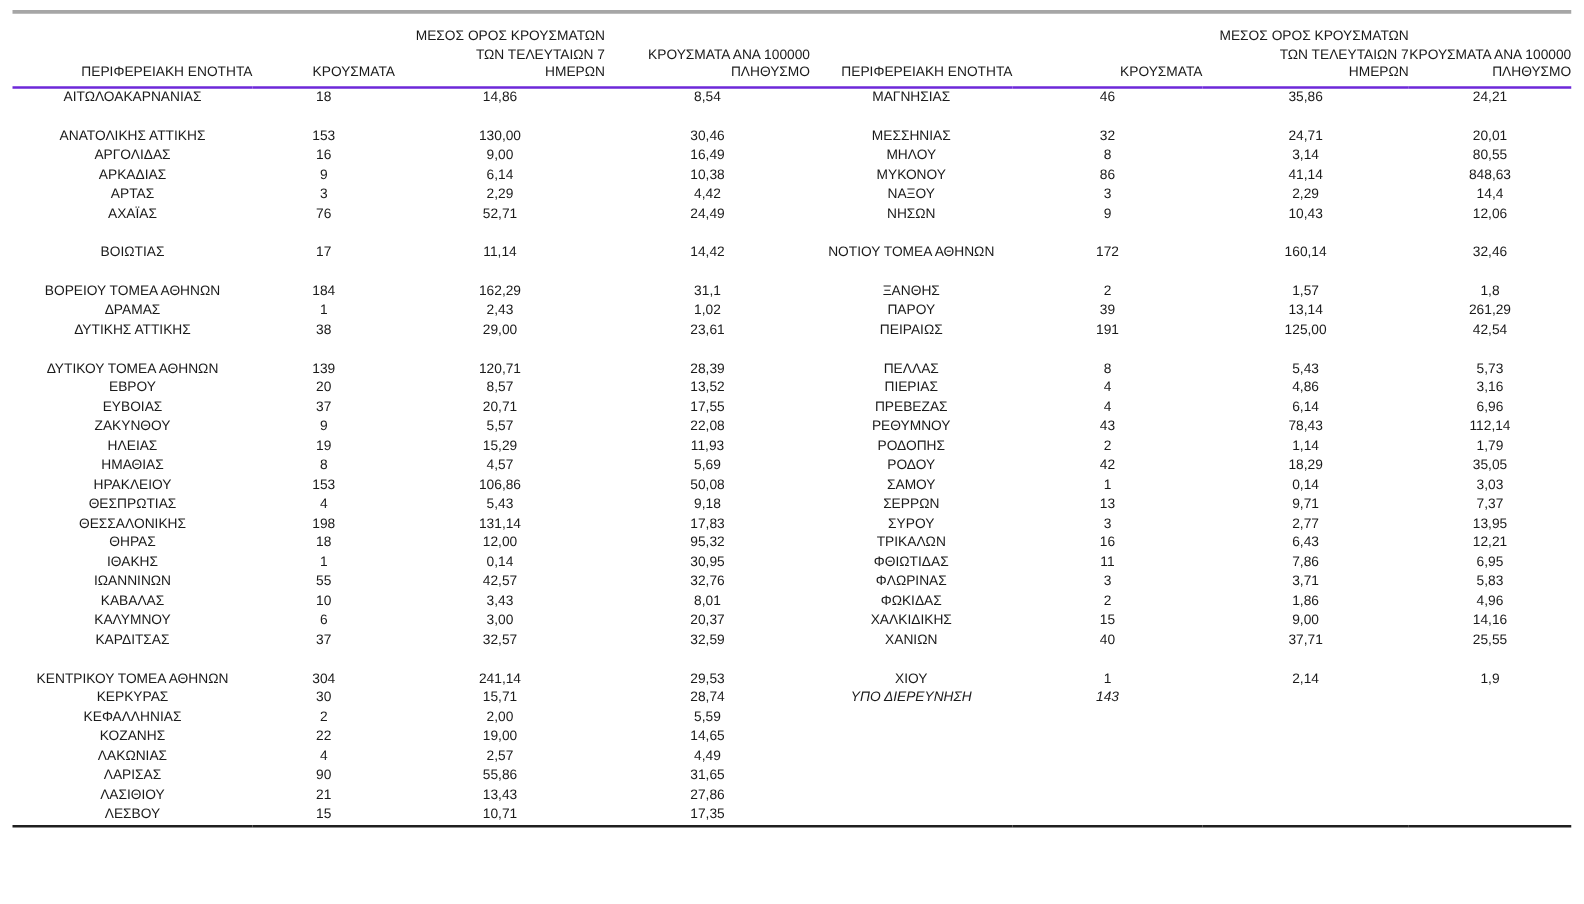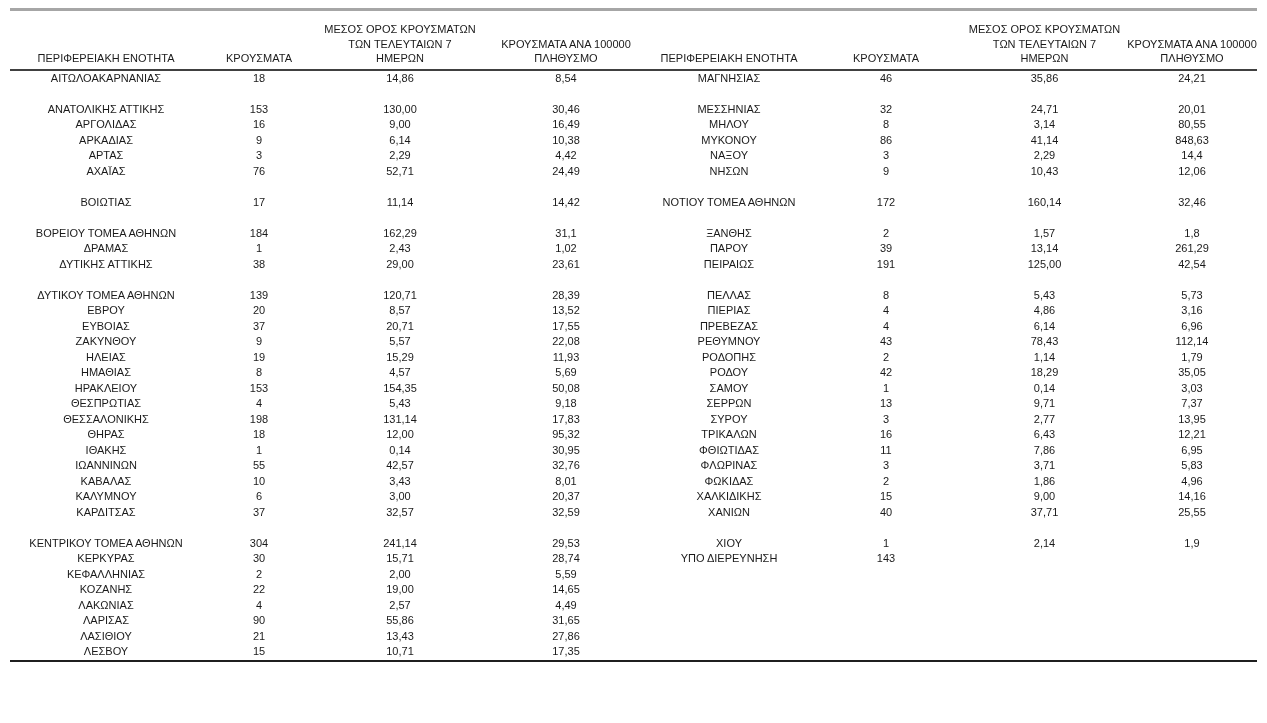--- a/index.html
+++ b/index.html
@@ -31,37 +31,37 @@
   col.c-region-l  { width: 192px; }
   col.c-cases-l   { width: 114px; }
   col.c-avg-l     { width: 168px; }
   col.c-per-l     { width: 164px; }
   col.c-region-r  { width: 162px; }
   col.c-cases-r   { width: 152px; }
   col.c-avg-r     { width: 165px; }
   col.c-per-r     { width: 130px; }
   thead th {
     font-weight: normal;
-    text-align: center;
+    text-align: right;
     vertical-align: bottom;
     padding: 0 0 3px 0;
     line-height: 14.5px;
-    border-bottom: 2px solid #404040;
+    border-bottom: 2px solid #6d28d9;
   }
   thead th span { display: block; }
   tbody td {
     text-align: center;
     height: 15.5px;
     line-height: 15.5px;
     padding: 0;
     white-space: nowrap;
     overflow: hidden;
   }
   table.data { border-bottom: 2px solid #1f1f1f; }
-  td.italic { }
+  td.italic { font-style: italic; }
 </style>
 </head>
 <body>
 
 <div class="sheet">
   <div class="top-rule"></div>
   <table class="data">
     <colgroup>
       <col class="c-region-l">
         <col class="c-cases-l">
@@ -303,21 +303,21 @@
           <td>4,57</td>
           <td>5,69</td>
           <td>ΡΟΔΟΥ</td>
           <td>42</td>
           <td>18,29</td>
           <td>35,05</td>
         </tr>
         <tr>
           <td>ΗΡΑΚΛΕΙΟΥ</td>
           <td>153</td>
-          <td>154,35</td>
+          <td>106,86</td>
           <td>50,08</td>
           <td>ΣΑΜΟΥ</td>
           <td>1</td>
           <td>0,14</td>
           <td>3,03</td>
         </tr>
         <tr>
           <td>ΘΕΣΠΡΩΤΙΑΣ</td>
           <td>4</td>
           <td>5,43</td>

